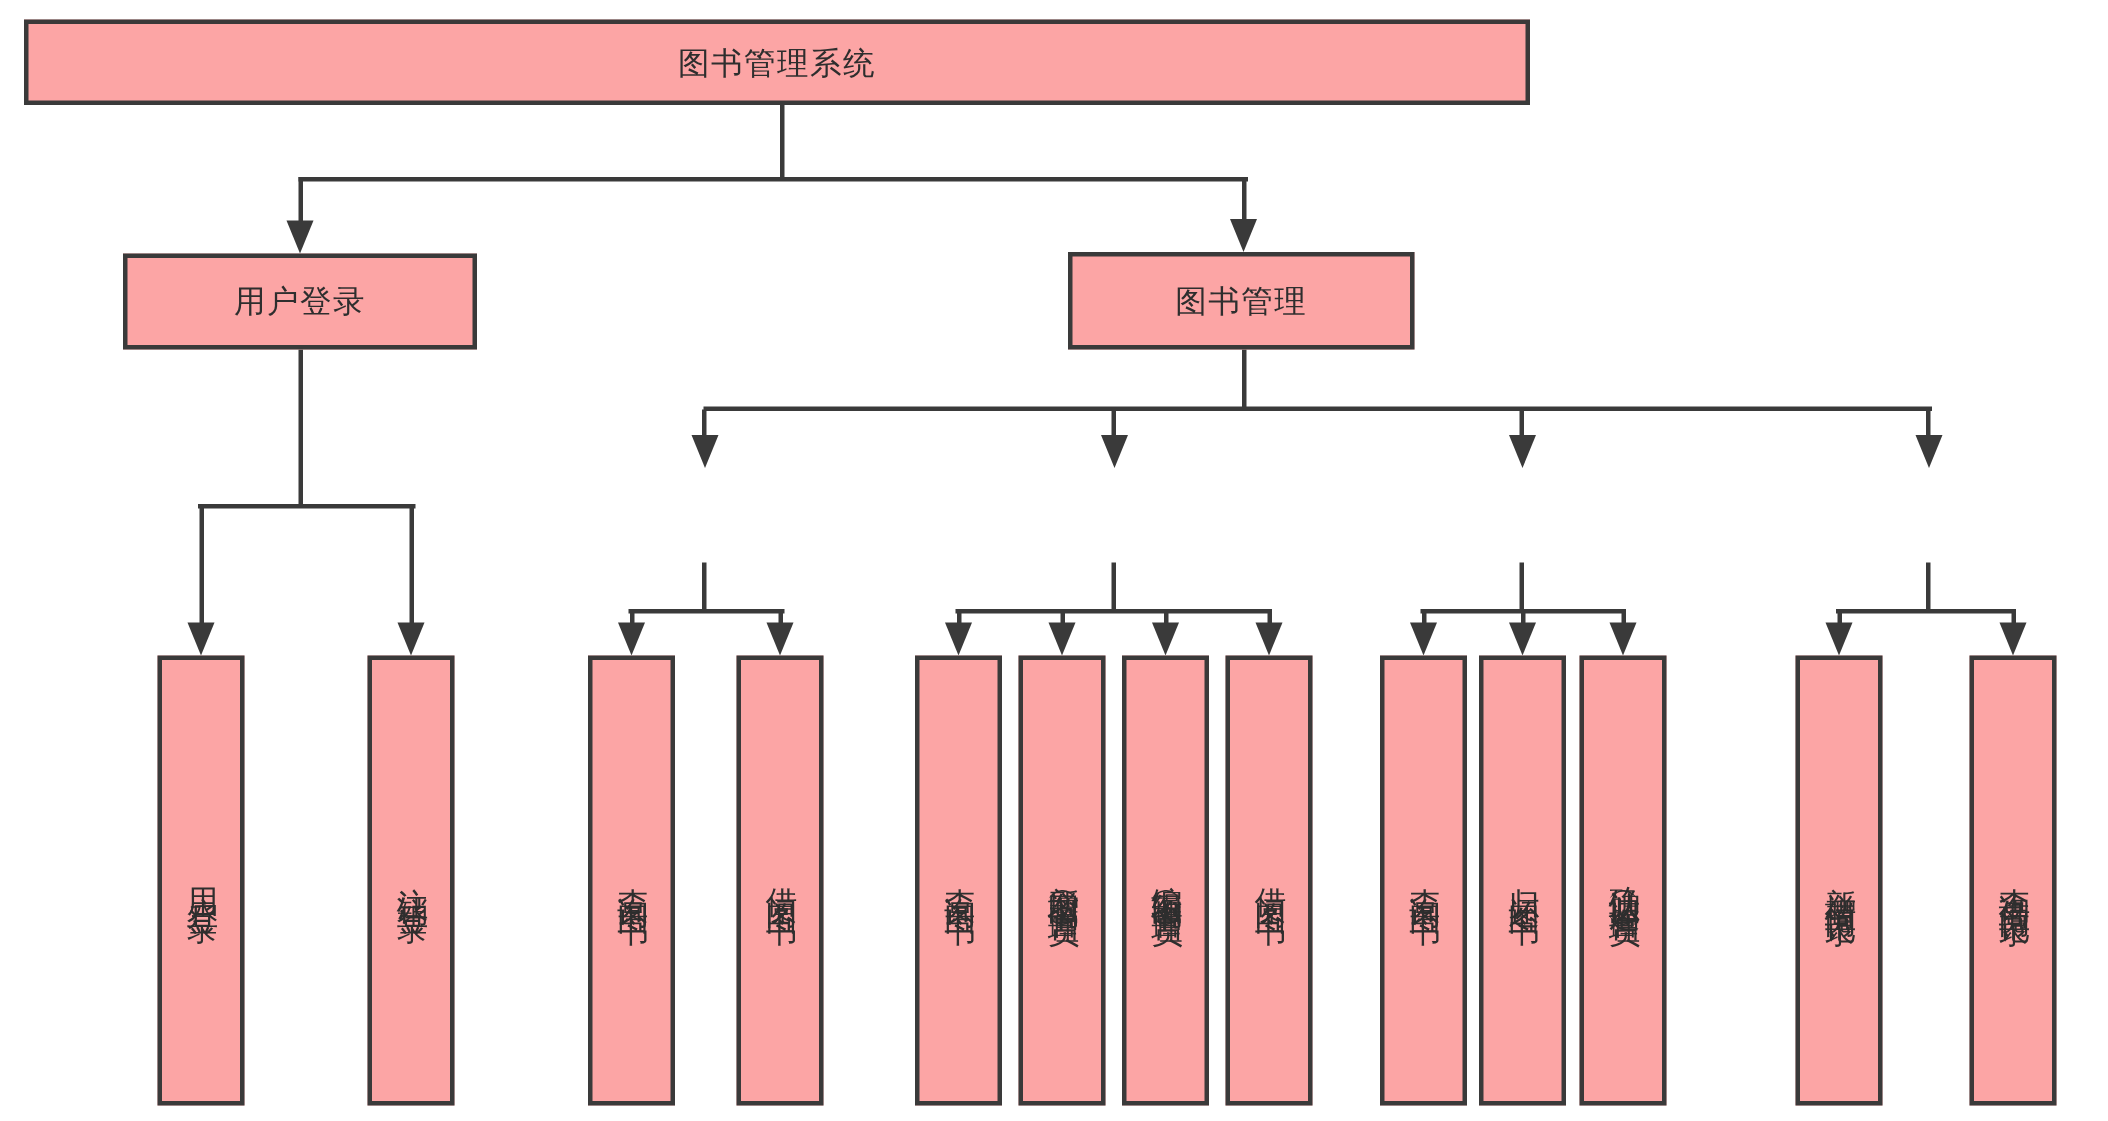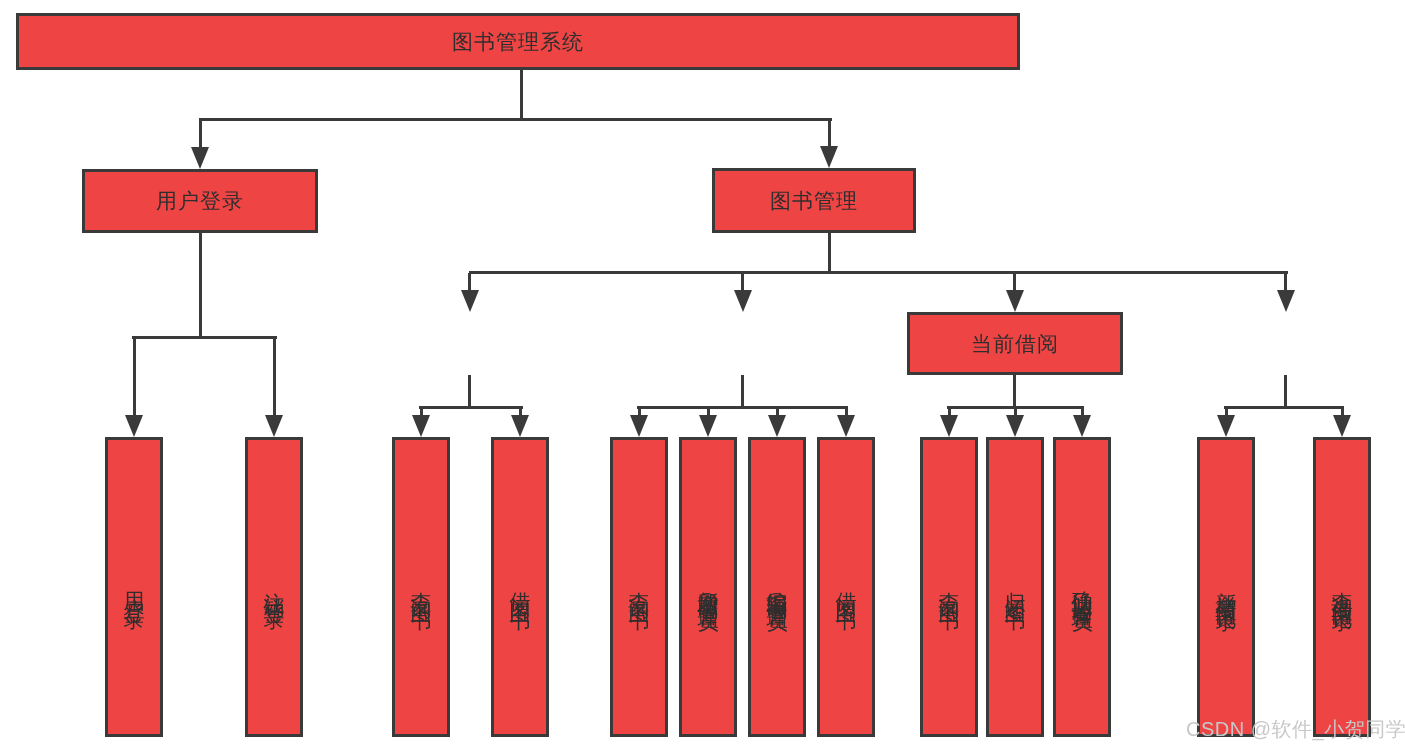--- a/index.html
+++ b/index.html
@@ -16,21 +16,21 @@
   }
   #canvas{
     position:relative;
     width:1405px;
     height:747px;
     background:var(--background);
     overflow:hidden;
   }
   .box{
     position:absolute;
-    background:#ef4444;
+    background:#fca5a5;
     border:3px solid var(--line);
     box-sizing:border-box;
     display:flex;
     align-items:center;
     justify-content:center;
     z-index:2;
   }
   .hbox span{
     font-size:21px;
     letter-spacing:1px;
@@ -80,27 +80,24 @@
 
 <div id="canvas">
 
   <div class="box hbox" style="left:16px;top:13px;width:1004px;height:57px">
     <span>图书管理系统</span>
   </div>
 
   <div class="box hbox" style="left:82px;top:169px;width:236px;height:64px">
     <span>用户登录</span>
   </div>
-  <div class="box hbox" style="left:712px;top:168px;width:204px;height:65px">
+  <div class="box hbox" style="left:712px;top:168px;width:231px;height:65px">
     <span>图书管理</span>
   </div>
 
-  <div class="box hbox" style="left:907px;top:312px;width:216px;height:63px">
-    <span>当前借阅</span>
-  </div>
 
   <div class="box vbox" style="left:105px;top:437px;width:58px;height:300px">
     <span>用户登录</span>
   </div>
   <div class="box vbox" style="left:245px;top:437px;width:58px;height:300px">
     <span>注销登录</span>
   </div>
 
   <div class="box vbox" style="left:392px;top:437px;width:58px;height:300px">
     <span>查询图书</span>
@@ -191,15 +188,14 @@
   <div class="vline" style="left:1081px;top:406px;height:12px"></div>
   <div class="arrow" style="left:1073px;top:415px"></div>
 
   <div class="vline" style="left:1284px;top:375px;height:33px"></div>
   <div class="hline" style="left:1224px;top:406px;width:120px"></div>
   <div class="vline" style="left:1225px;top:406px;height:12px"></div>
   <div class="arrow" style="left:1217px;top:415px"></div>
   <div class="vline" style="left:1341px;top:406px;height:12px"></div>
   <div class="arrow" style="left:1333px;top:415px"></div>
 
-  <div class="watermark">CSDN @软件_小贺同学</div>
 
 </div>
 
 </body></html>

